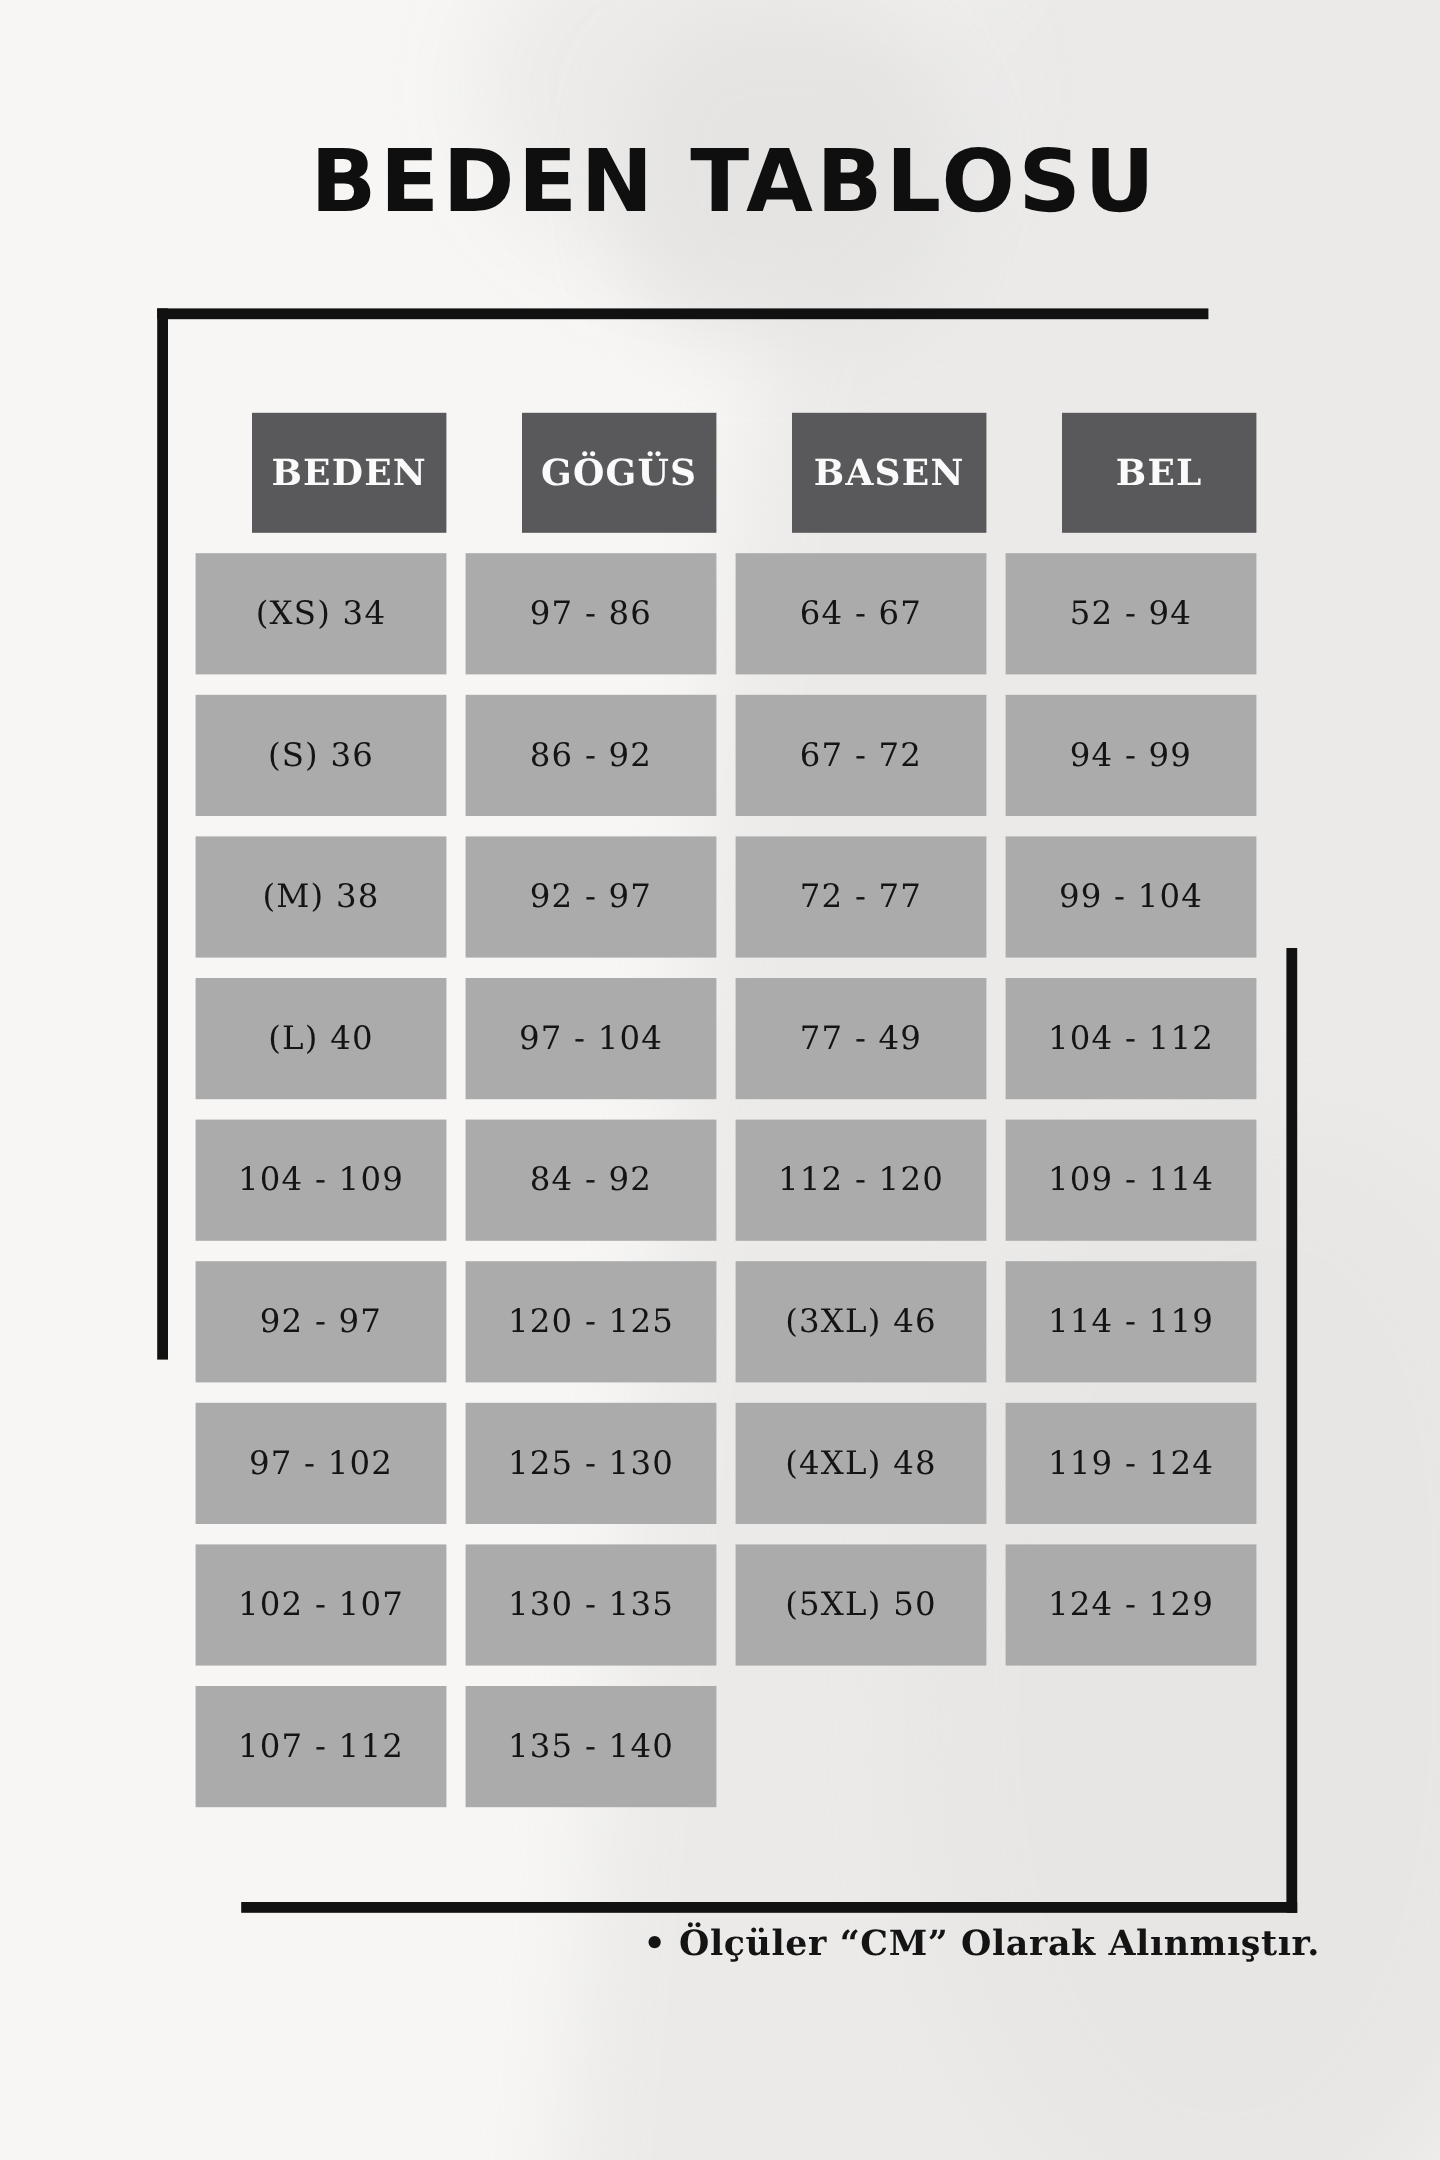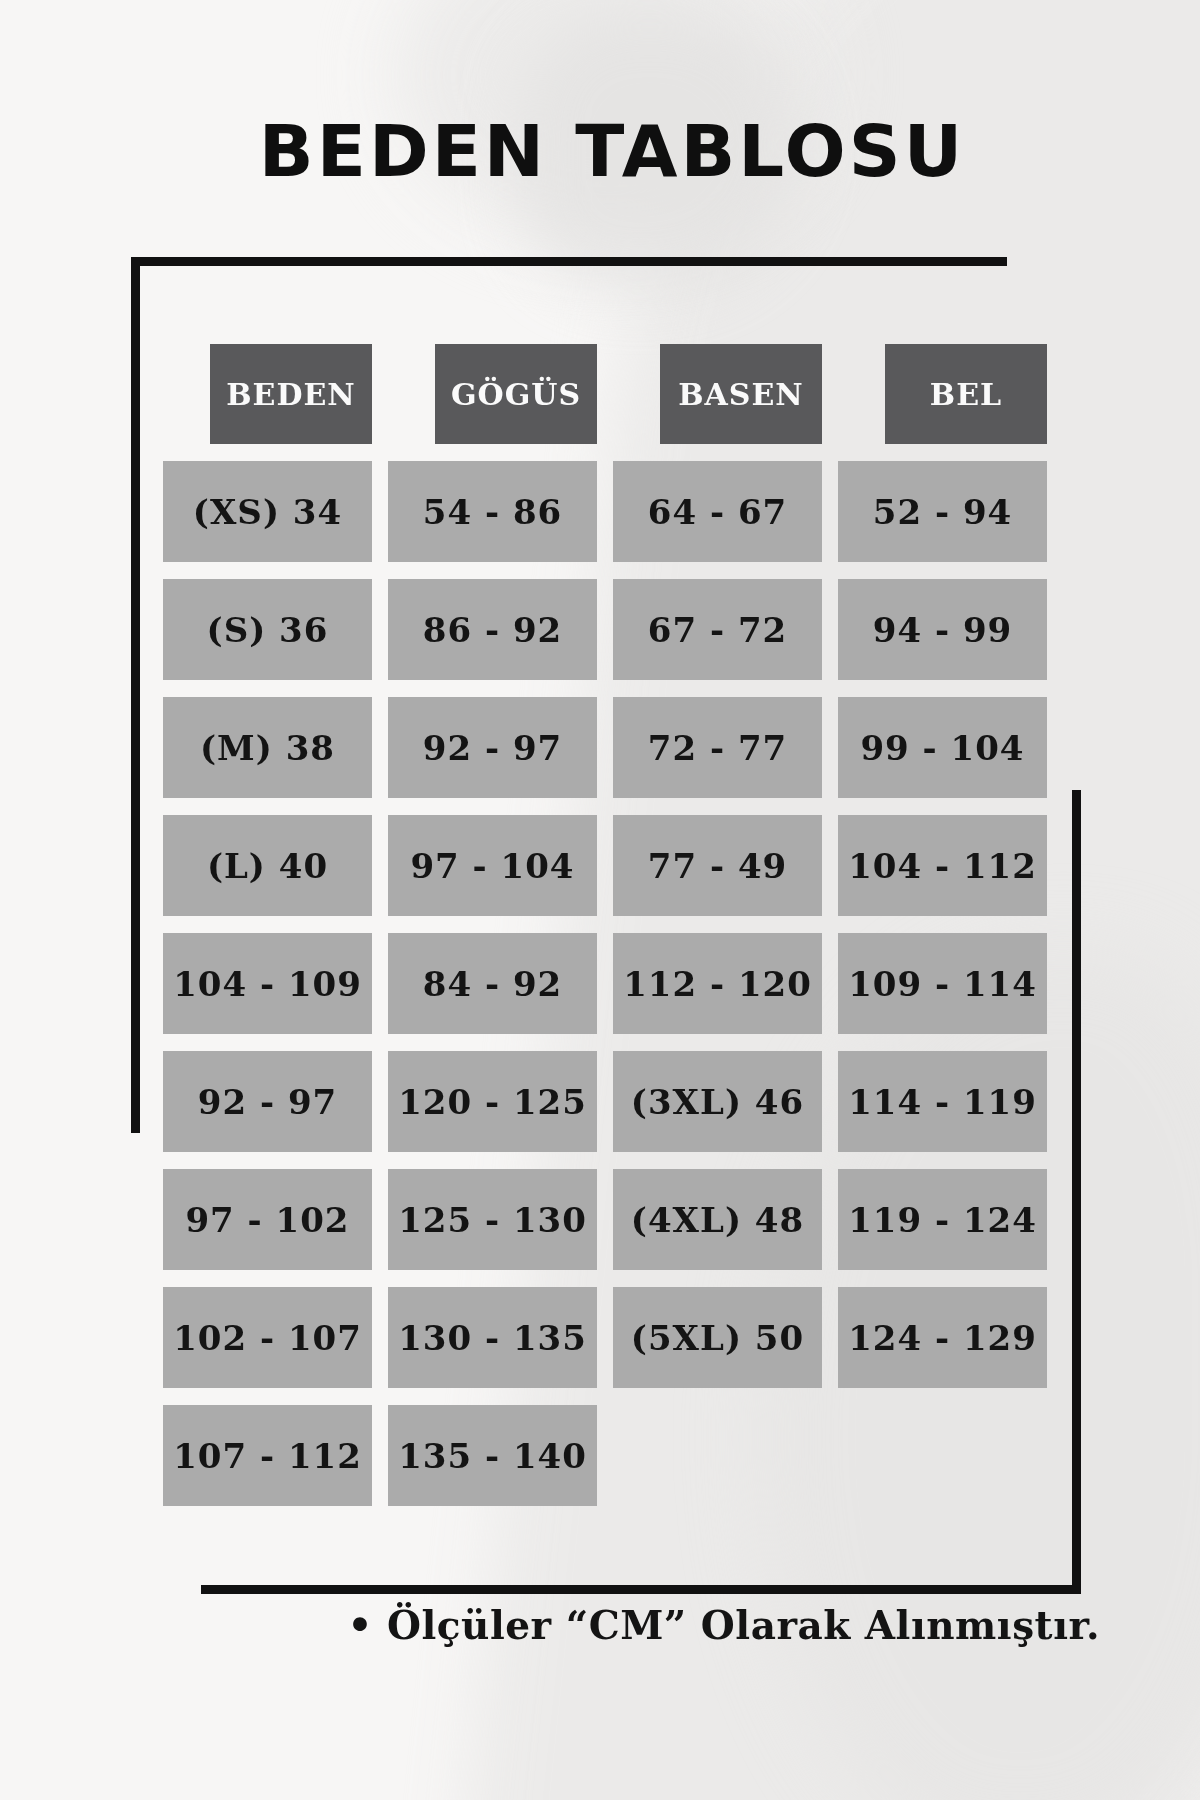--- a/index.html
+++ b/index.html
@@ -52,27 +52,27 @@
   .cell{
     display:flex;align-items:center;justify-content:center;
     text-align:center;
   }
   .head-cell{
     background:var(--header-bg,#59595b);color:var(--header-text,#fafafa);
     font-weight:700;font-size:30px;letter-spacing:1px;margin-left:47px;
   }
   .data-cell{
     background:var(--cell-bg,#ababab);color:var(--cell-text,#141414);
-    font-weight:700;font-size:34px;letter-spacing:1px;
+    font-weight:400;font-size:27px;letter-spacing:1px;
   }
 
   .note{
     position:absolute;z-index:2;top:1602px;left:0;width:1100px;
     text-align:right;margin:0;color:var(--cell-text,#141414);
-    font-weight:700;font-size:39px;letter-spacing:.5px;
+    font-weight:700;font-size:29px;letter-spacing:.5px;
   }
 </style>
 </head>
 <body>
 
 <div class="canvas" style="--page-bg: #f7f6f5; --title-color: #0f0f0f; --line-color: #111111; --header-bg: #59595b; --header-text: #fafafa; --cell-bg: #ababab; --cell-text: #141414;">
 
   <div class="wm wm-body"></div>
   <div class="wm wm-head"></div>
   <div class="wm wm-arm"></div>
@@ -85,21 +85,21 @@
   <div class="line line-right"></div>
   <div class="line line-bottom"></div>
 
   <div class="size-table">
     <div class="cell head-cell">BEDEN</div>
     <div class="cell head-cell">GÖGÜS</div>
     <div class="cell head-cell">BASEN</div>
     <div class="cell head-cell">BEL</div>
 
   <div class="cell data-cell">(XS) 34</div>
-      <div class="cell data-cell">54 - 86</div>
+      <div class="cell data-cell">97 - 86</div>
       <div class="cell data-cell">64 - 67</div>
       <div class="cell data-cell">52 - 94</div>
       <div class="cell data-cell">(S) 36</div>
       <div class="cell data-cell">86 - 92</div>
       <div class="cell data-cell">67 - 72</div>
       <div class="cell data-cell">94 - 99</div>
       <div class="cell data-cell">(M) 38</div>
       <div class="cell data-cell">92 - 97</div>
       <div class="cell data-cell">72 - 77</div>
       <div class="cell data-cell">99 - 104</div>

